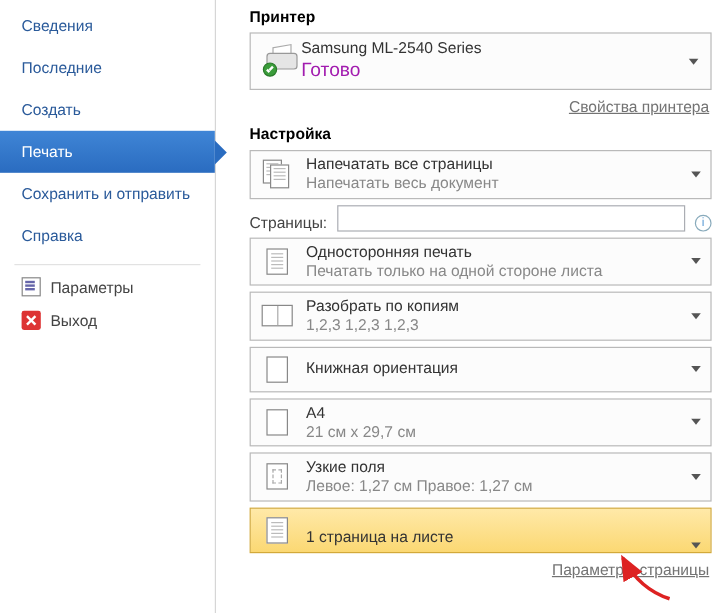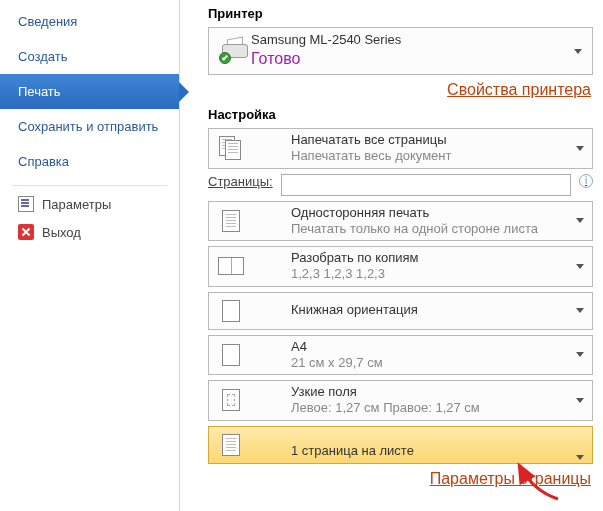--- a/index.html
+++ b/index.html
@@ -69,21 +69,21 @@
   .printer-icon .body { position:absolute; left:3px; top:6px; width:26px; height:14px; background:#e5e5e5; border:1px solid #999; border-radius:3px; }
   .printer-icon .sheet { position:absolute; left:8px; top:0; width:16px; height:10px; background:#fff; border:1px solid #aaa; transform:skewY(-10deg); }
   .printer-icon .check { position:absolute; left:0px; top:14px; width:12px; height:12px; background:#3a9c3a; border-radius:50%; border:1px solid #2a7a2a; }
   .printer-icon .check::after { content:""; position:absolute; left:2px; top:5px; width:3px; height:2px; background:#fff; transform:rotate(45deg); }
   .printer-icon .check::before { content:""; position:absolute; left:4px; top:3px; width:4px; height:2px; background:#fff; transform:rotate(-45deg); }
   .p-texts { flex:1; line-height:1.3; }
   .p-texts .name { color:#333; }
   .p-texts .status { color:#a21caf; font-size:16px; }
   .drop-arrow { width:0;height:0;border-left:4px solid transparent;border-right:4px solid transparent;border-top:5px solid #555; }
   .linkrow { text-align:right; margin:6px 2px 8px; }
-  .linkrow a { color:#c2410c; font-size:16px; text-decoration:underline; cursor:pointer; }
+  .linkrow a { color:#737373; font-size:13px; text-decoration:underline; cursor:pointer; }
   .setting-row {
     border:1px solid #b9b9b9;
     background:#fcfcfc;
     display:flex; align-items:center;
     padding:3px 8px;
     gap:10px;
     margin-bottom:5px;
     min-height:40px;
     cursor:pointer;
   }
@@ -99,44 +99,45 @@
   .sheets2 { position:relative; width:24px; height:24px; }
   .sheets2 .a,.sheets2 .b { position:absolute; width:16px; height:20px; background:#fff; border:1px solid #888; }
   .sheets2 .a { left:0; top:0; }
   .sheets2 .b { left:6px; top:4px; }
   .sheets2 .a::before,.sheets2 .b::before { content:""; position:absolute; left:2px; top:2px; width:10px; height:1px; background:#bbb; box-shadow:0 3px 0 #bbb,0 6px 0 #bbb,0 9px 0 #bbb; }
   .open-book { width:26px; height:18px; border:1px solid #888; background:#fff; position:relative; }
   .open-book::after { content:""; position:absolute; left:50%; top:0; bottom:0; width:1px; background:#aaa; }
   .orient { width:18px; height:22px; background:#fff; border:1px solid #888; }
   .margins { width:18px; height:22px; background:#fff; border:1px solid #888; position:relative; }
   .margins::after { content:""; position:absolute; inset:4px; border:1px dashed #aaa; }
-  .s-texts { flex:1; line-height:1.25;margin-left:36px; }
+  .s-texts { flex:1; line-height:1.25; }
   .s-texts .t1 { color:#333; }
   .s-texts .t2 { color:#888; font-size:13px; }
-  .pages-row { display:flex; align-items:flex-start; gap:8px; margin-bottom:5px;text-decoration:underline; }
+  .pages-row { display:flex; align-items:flex-end; gap:8px; margin-bottom:5px; }
   .pages-row label { color:#444; }
   .pages-row input {
     flex:1; height:22px; border:1px solid #abadb3; background:#fff; padding:2px 6px; font:inherit;
   }
   .info-badge {
     width:14px;height:14px;border:1px solid #8ab; border-radius:50%; color:#5a9bd5; font-size:10px; line-height:12px; text-align:center; cursor:pointer;
   }
   .red-arrow {
     position:absolute;
     left:333px; top:461px;
     width:50px; height:40px;
     pointer-events:none;
   }
 </style>
 </head>
 <body>
 
 <div class="container">
   <div class="sidebar">
     <div class="side-item"><span>Сведения</span></div>
+    <div class="side-item"><span>Последние</span></div>
     <div class="side-item"><span>Создать</span></div>
     <div class="side-item active"><span>Печать</span></div>
     <div class="side-item"><span>Сохранить и отправить</span></div>
     <div class="side-item"><span>Справка</span></div>
     <div class="side-sep"></div>
     <div class="side-sub">
       <span class="ic ic-params"></span>
       <span>Параметры</span>
     </div>
     <div class="side-sub">

